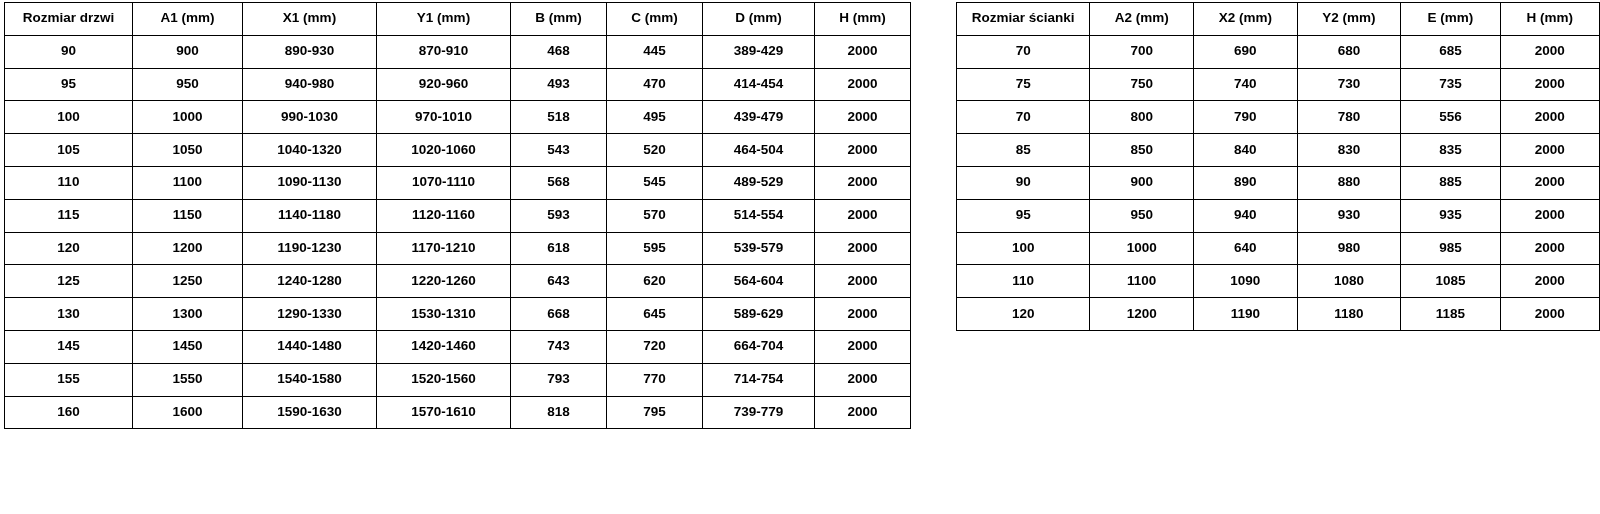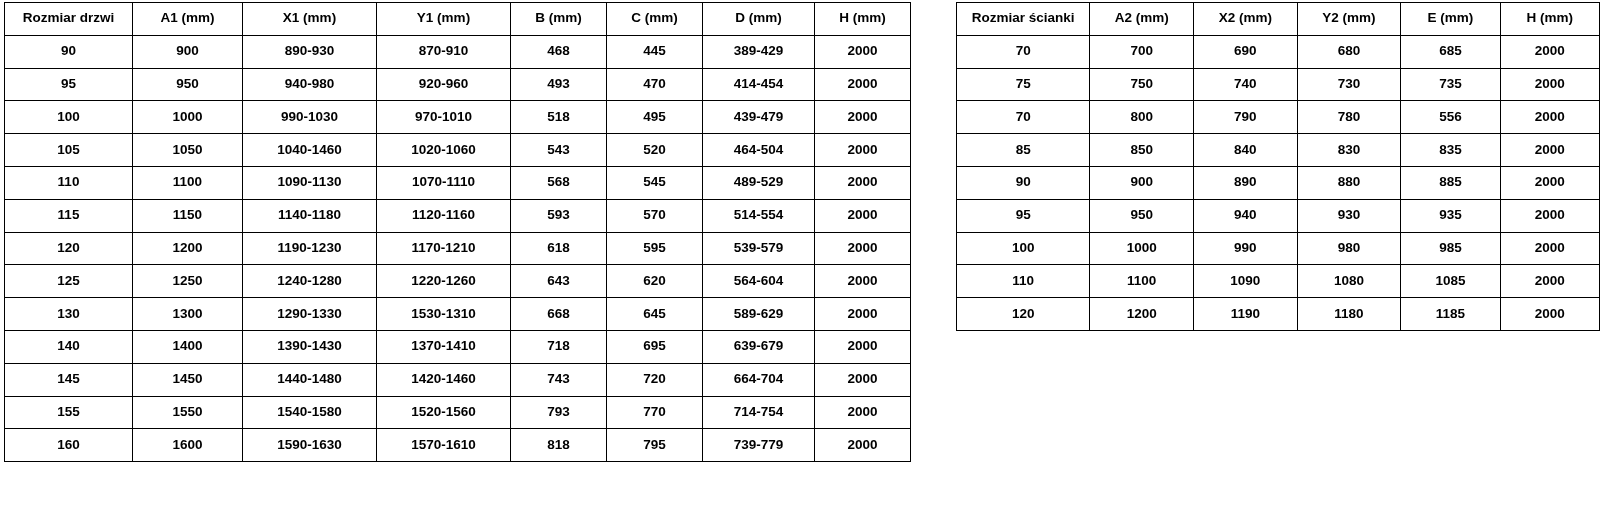--- a/index.html
+++ b/index.html
@@ -122,21 +122,21 @@
             <td>990-1030</td>
             <td>970-1010</td>
             <td>518</td>
             <td>495</td>
             <td>439-479</td>
             <td>2000</td>
           </tr>
           <tr>
             <td>105</td>
             <td>1050</td>
-            <td>1040-1460</td>
+            <td>1040-1320</td>
             <td>1020-1060</td>
             <td>543</td>
             <td>520</td>
             <td>464-504</td>
             <td>2000</td>
           </tr>
           <tr>
             <td>110</td>
             <td>1100</td>
             <td>1090-1130</td>
@@ -177,30 +177,20 @@
             <td>2000</td>
           </tr>
           <tr>
             <td>130</td>
             <td>1300</td>
             <td>1290-1330</td>
             <td>1530-1310</td>
             <td>668</td>
             <td>645</td>
             <td>589-629</td>
-            <td>2000</td>
-          </tr>
-          <tr>
-            <td>140</td>
-            <td>1400</td>
-            <td>1390-1430</td>
-            <td>1370-1410</td>
-            <td>718</td>
-            <td>695</td>
-            <td>639-679</td>
             <td>2000</td>
           </tr>
           <tr>
             <td>145</td>
             <td>1450</td>
             <td>1440-1480</td>
             <td>1420-1460</td>
             <td>743</td>
             <td>720</td>
             <td>664-704</td>
@@ -295,21 +285,21 @@
             <td>95</td>
             <td>950</td>
             <td>940</td>
             <td>930</td>
             <td>935</td>
             <td>2000</td>
           </tr>
           <tr>
             <td>100</td>
             <td>1000</td>
-            <td>990</td>
+            <td>640</td>
             <td>980</td>
             <td>985</td>
             <td>2000</td>
           </tr>
           <tr>
             <td>110</td>
             <td>1100</td>
             <td>1090</td>
             <td>1080</td>
             <td>1085</td>

